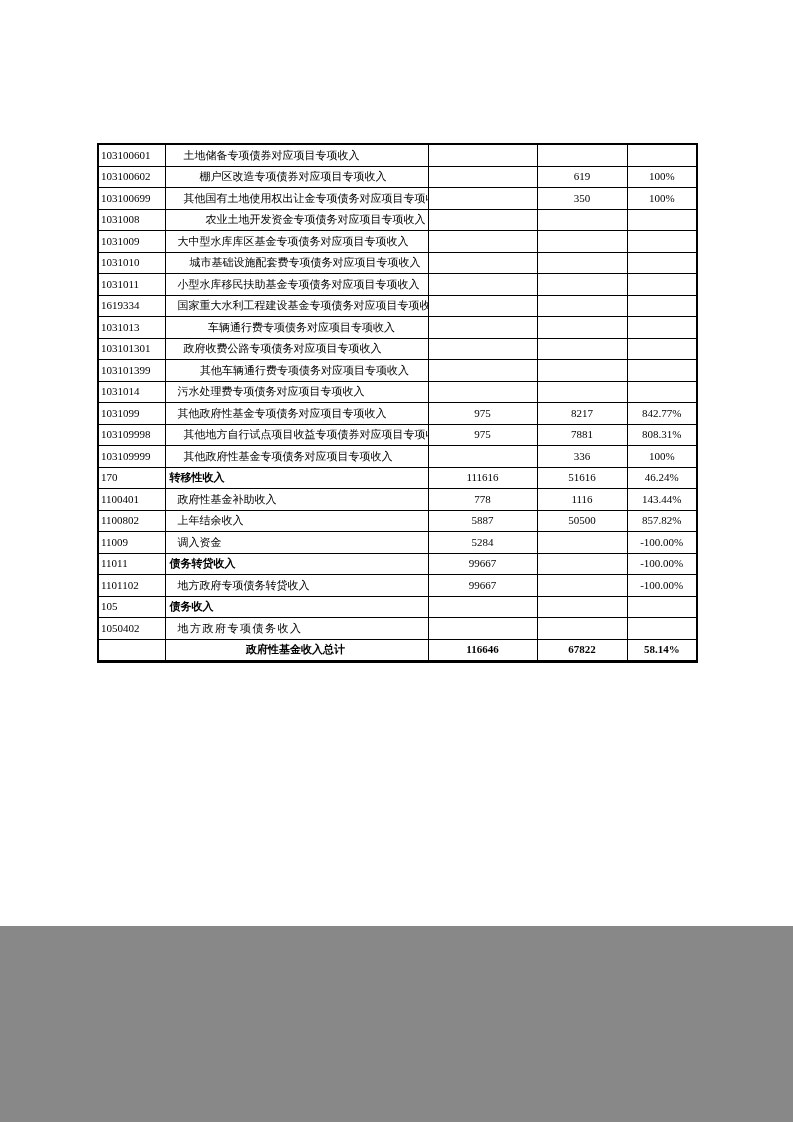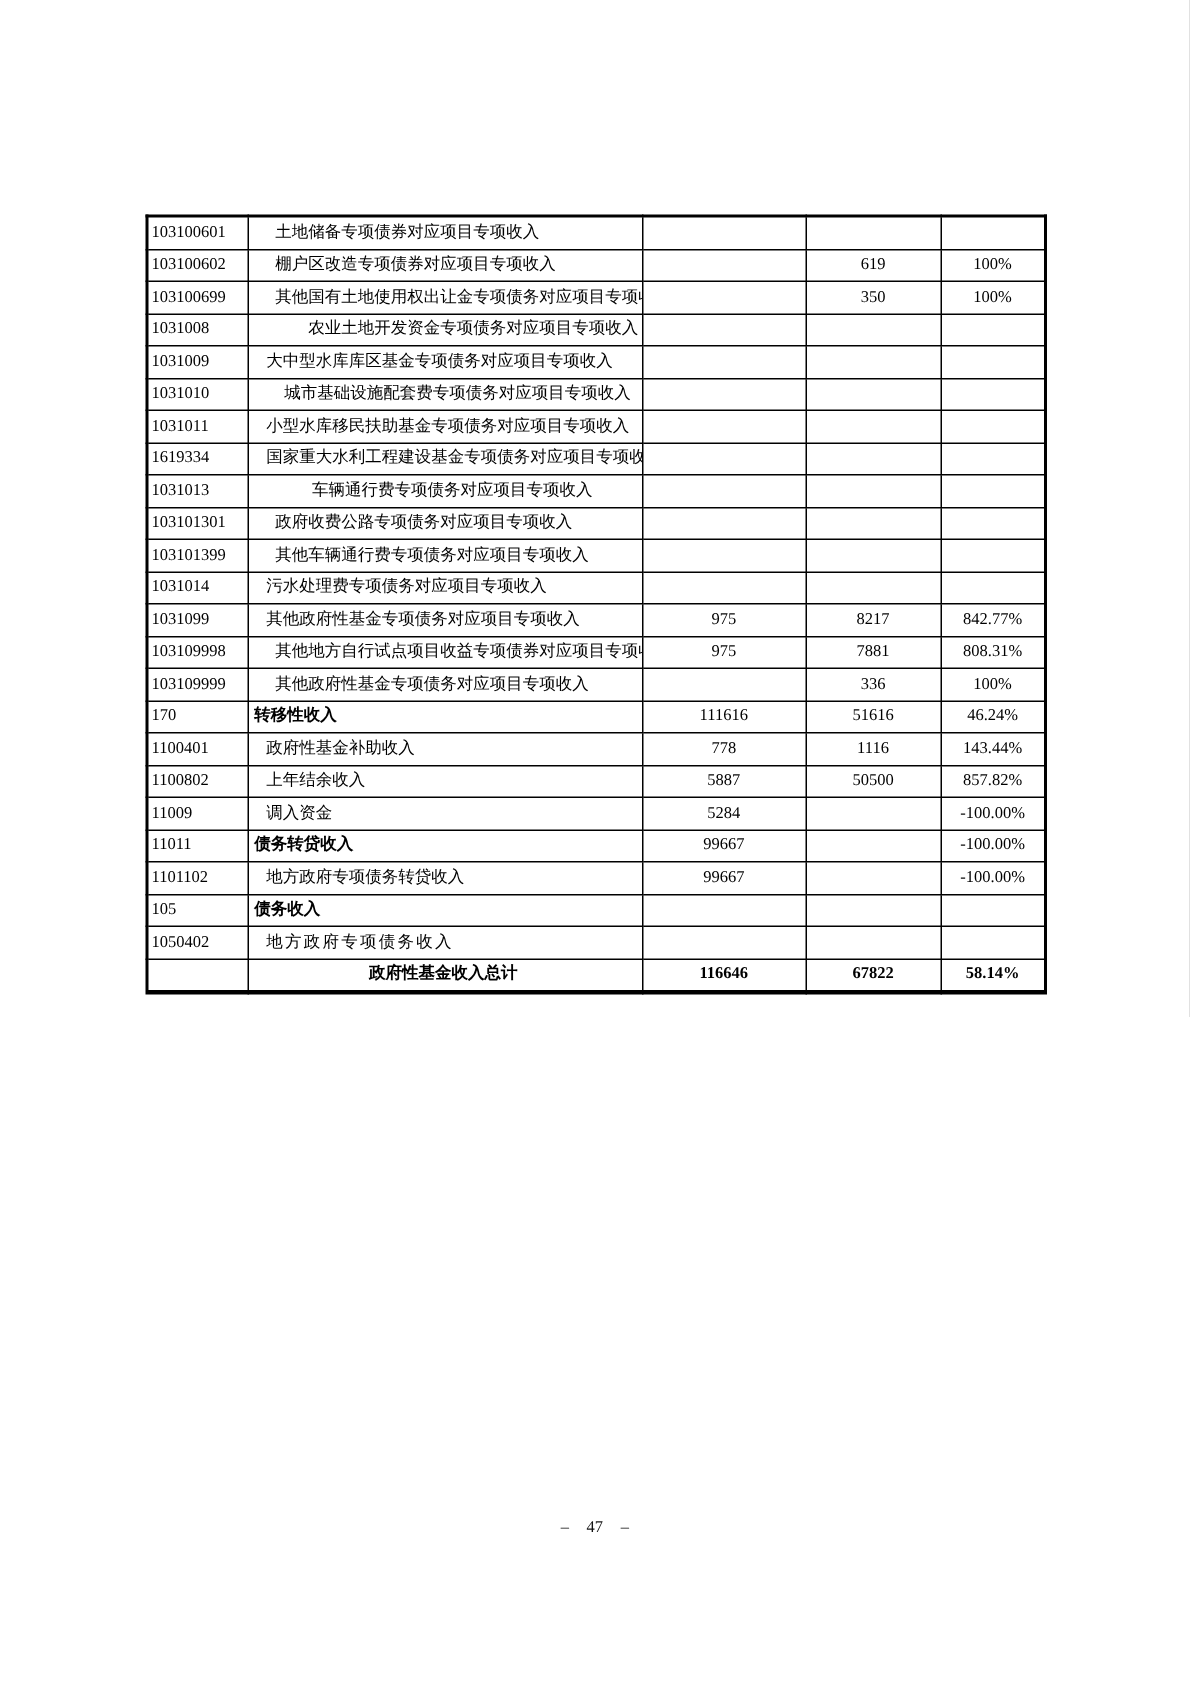--- a/index.html
+++ b/index.html
@@ -1,19 +1,19 @@
 <!DOCTYPE html>
 <html><head>
 <meta charset="utf-8">
 <style>
   html,body{margin:0;padding:0;}
   body{background:#888;}
   .page{
     position:relative;
-    width:793px;height:1122px;
+    width:793px;height:926px;
     background:#ffffff;
     margin:0 auto;
     font-family:"Liberation Serif","DejaVu Serif",serif;
     color:#000;
     overflow:hidden;
   }
   table.budget{
     position:absolute;
     left:97px;top:143px;
     width:599px;
@@ -67,21 +67,21 @@
     <tbody>
         <tr>
           <td class="col-code">103100601</td>
           <td class="col-name size-m" style="padding-left: 18px;">土地储备专项债券对应项目专项收入</td>
           <td class="col-v1"></td>
           <td class="col-v2"></td>
           <td class="col-pct"></td>
         </tr>
         <tr>
           <td class="col-code">103100602</td>
-          <td class="col-name size-l" style="padding-left: 18px;">棚户区改造专项债券对应项目专项收入</td>
+          <td class="col-name size-l" style="padding-left: 34px;">棚户区改造专项债券对应项目专项收入</td>
           <td class="col-v1"></td>
           <td class="col-v2">619</td>
           <td class="col-pct">100%</td>
         </tr>
         <tr>
           <td class="col-code">103100699</td>
           <td class="col-name size-xs" style="padding-left: 18px;">其他国有土地使用权出让金专项债务对应项目专项收入</td>
           <td class="col-v1"></td>
           <td class="col-v2">350</td>
           <td class="col-pct">100%</td>
@@ -130,21 +130,21 @@
         </tr>
         <tr>
           <td class="col-code">103101301</td>
           <td class="col-name size-m" style="padding-left: 18px;">政府收费公路专项债务对应项目专项收入</td>
           <td class="col-v1"></td>
           <td class="col-v2"></td>
           <td class="col-pct"></td>
         </tr>
         <tr>
           <td class="col-code">103101399</td>
-          <td class="col-name size-s" style="padding-left: 18px;">其他车辆通行费专项债务对应项目专项收入</td>
+          <td class="col-name size-s" style="padding-left: 18px; text-align: center;">其他车辆通行费专项债务对应项目专项收入</td>
           <td class="col-v1"></td>
           <td class="col-v2"></td>
           <td class="col-pct"></td>
         </tr>
         <tr>
           <td class="col-code">1031014</td>
           <td class="col-name size-m" style="padding-left: 12px;">污水处理费专项债务对应项目专项收入</td>
           <td class="col-v1"></td>
           <td class="col-v2"></td>
           <td class="col-pct"></td>

